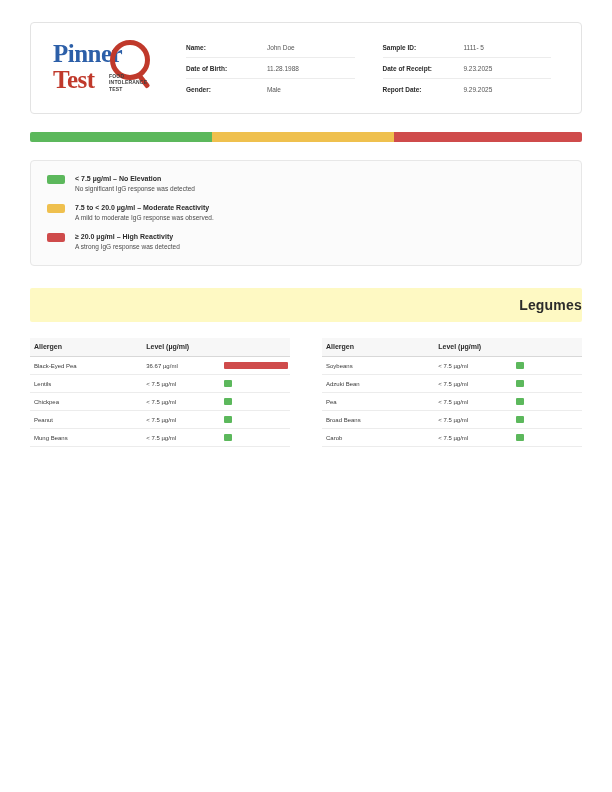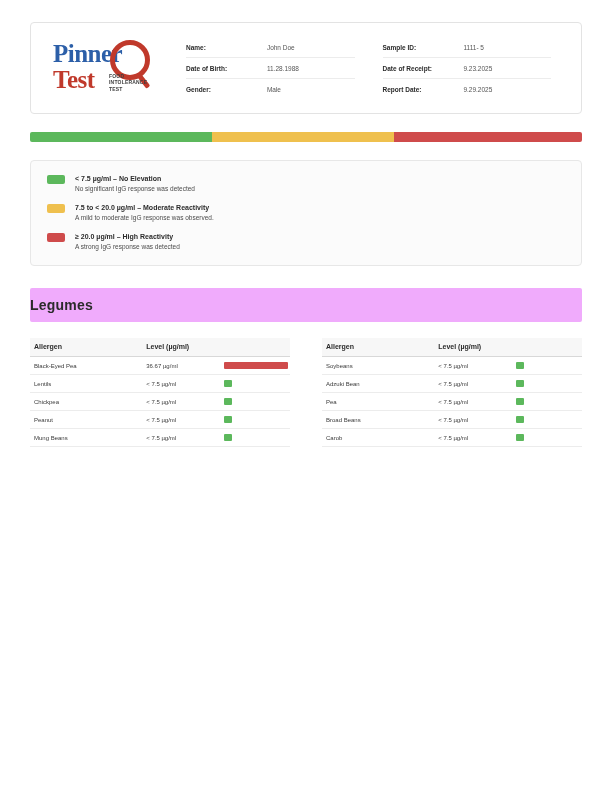--- a/index.html
+++ b/index.html
@@ -164,25 +164,25 @@
   }
   .legend-desc {
     font-size: 6.5px;
     color: #4b4b4b;
     line-height: 10px;
   }
 
   
   .section-band {
     margin-top: 22px;
-    background: #f0abfc;
+    background: #fef9c3;
     height: 34px;
     display: flex;
     align-items: center;
-    justify-content: flex-start;
+    justify-content: flex-end;
     border-radius: 2px;
   }
   .section-title {
     font-size: 14px;
     font-weight: bold;
     color: #2b2b2b;
     letter-spacing: 0.2px;
   }
 
   

